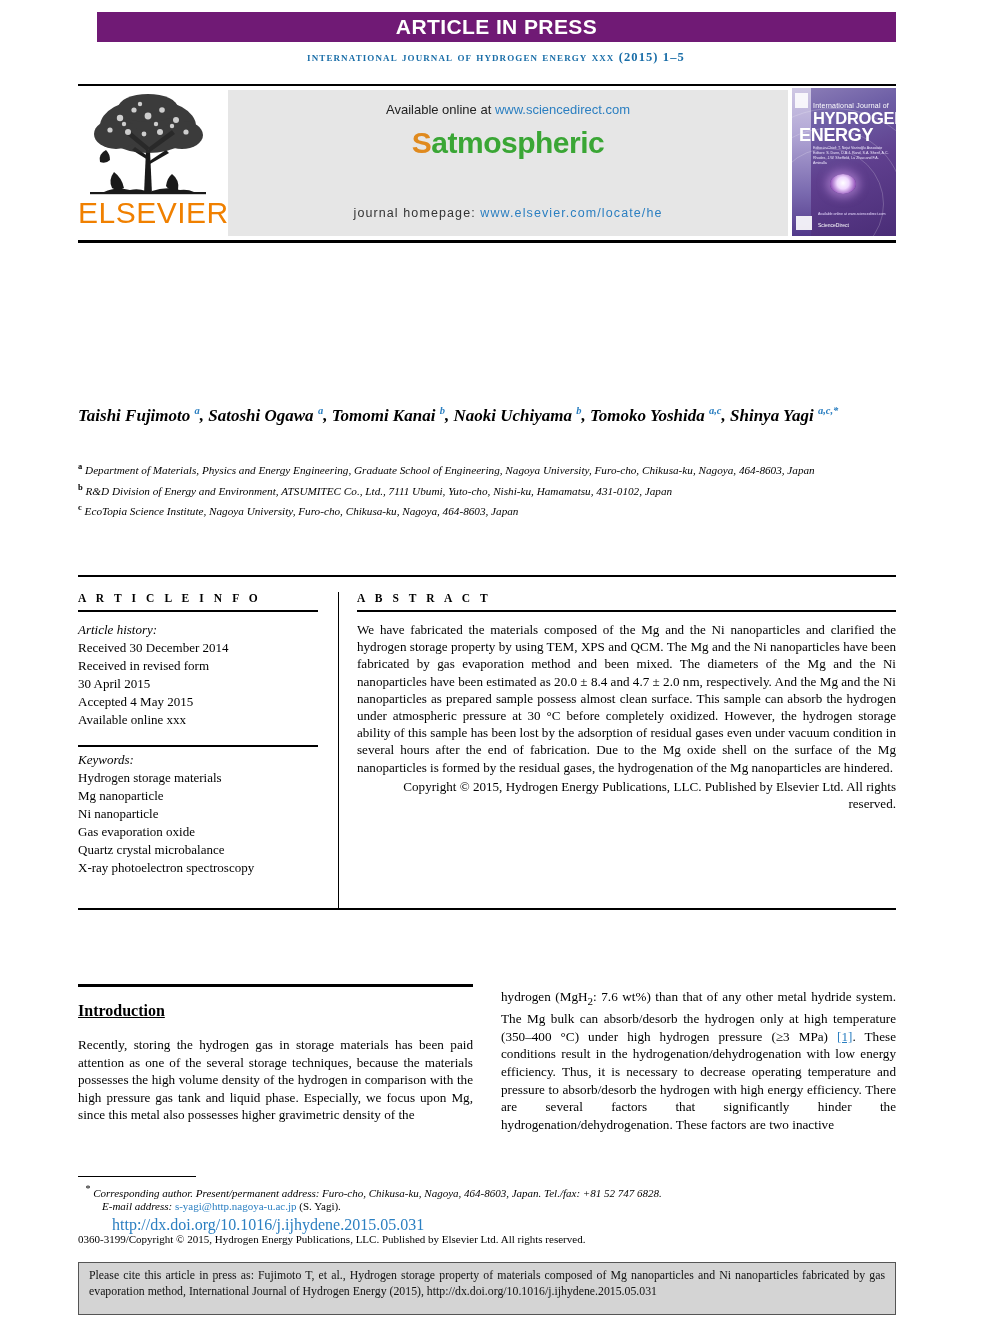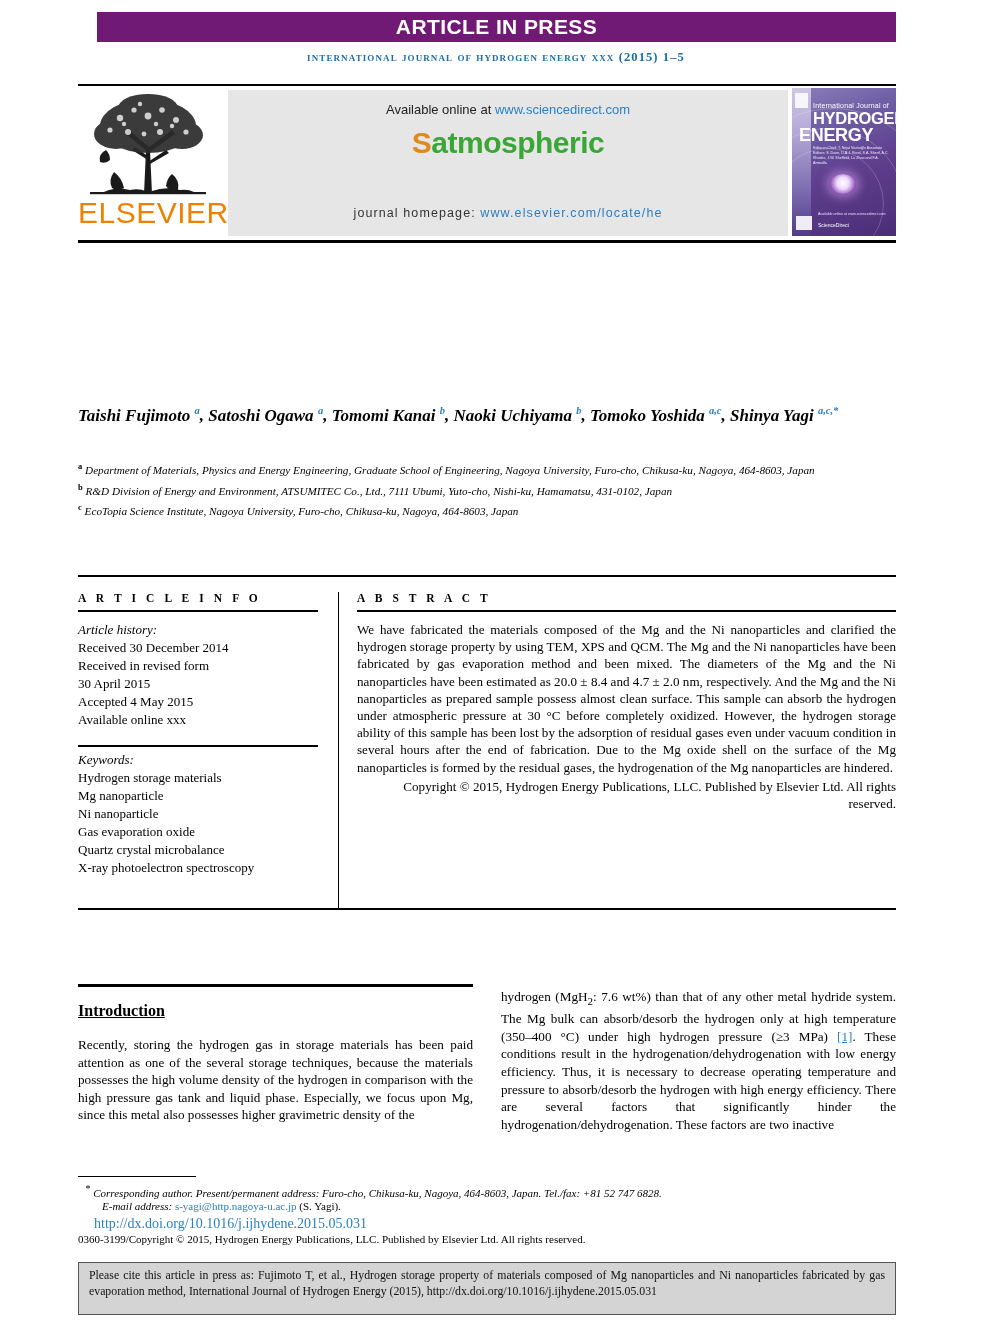--- a/index.html
+++ b/index.html
@@ -384,24 +384,24 @@
     width: 818px;
     font-family: Liberation Serif, serif;
     font-size: 11px;
     line-height: 13px;
   }
   .footnote .star { font-size: 10px; vertical-align: super; }
   .footnote .ital { font-style: italic; }
   .footnote a { color: #2b7fc1; text-decoration: none; }
   .doi-line {
     position: absolute;
-    left: 74px;
+    left: 92px;
     top: 1216px;
     font-family: "Liberation Serif", serif;
-    font-size: 14px;
+    font-size: 16px;
     color: #2b7fc1;
     padding-left: 20px;
   }
   .issn-line {
     position: absolute;
     left: 78px;
     top: 1233px;
     font-family: "Liberation Serif", serif;
     font-size: 11px;
     color: #000;

